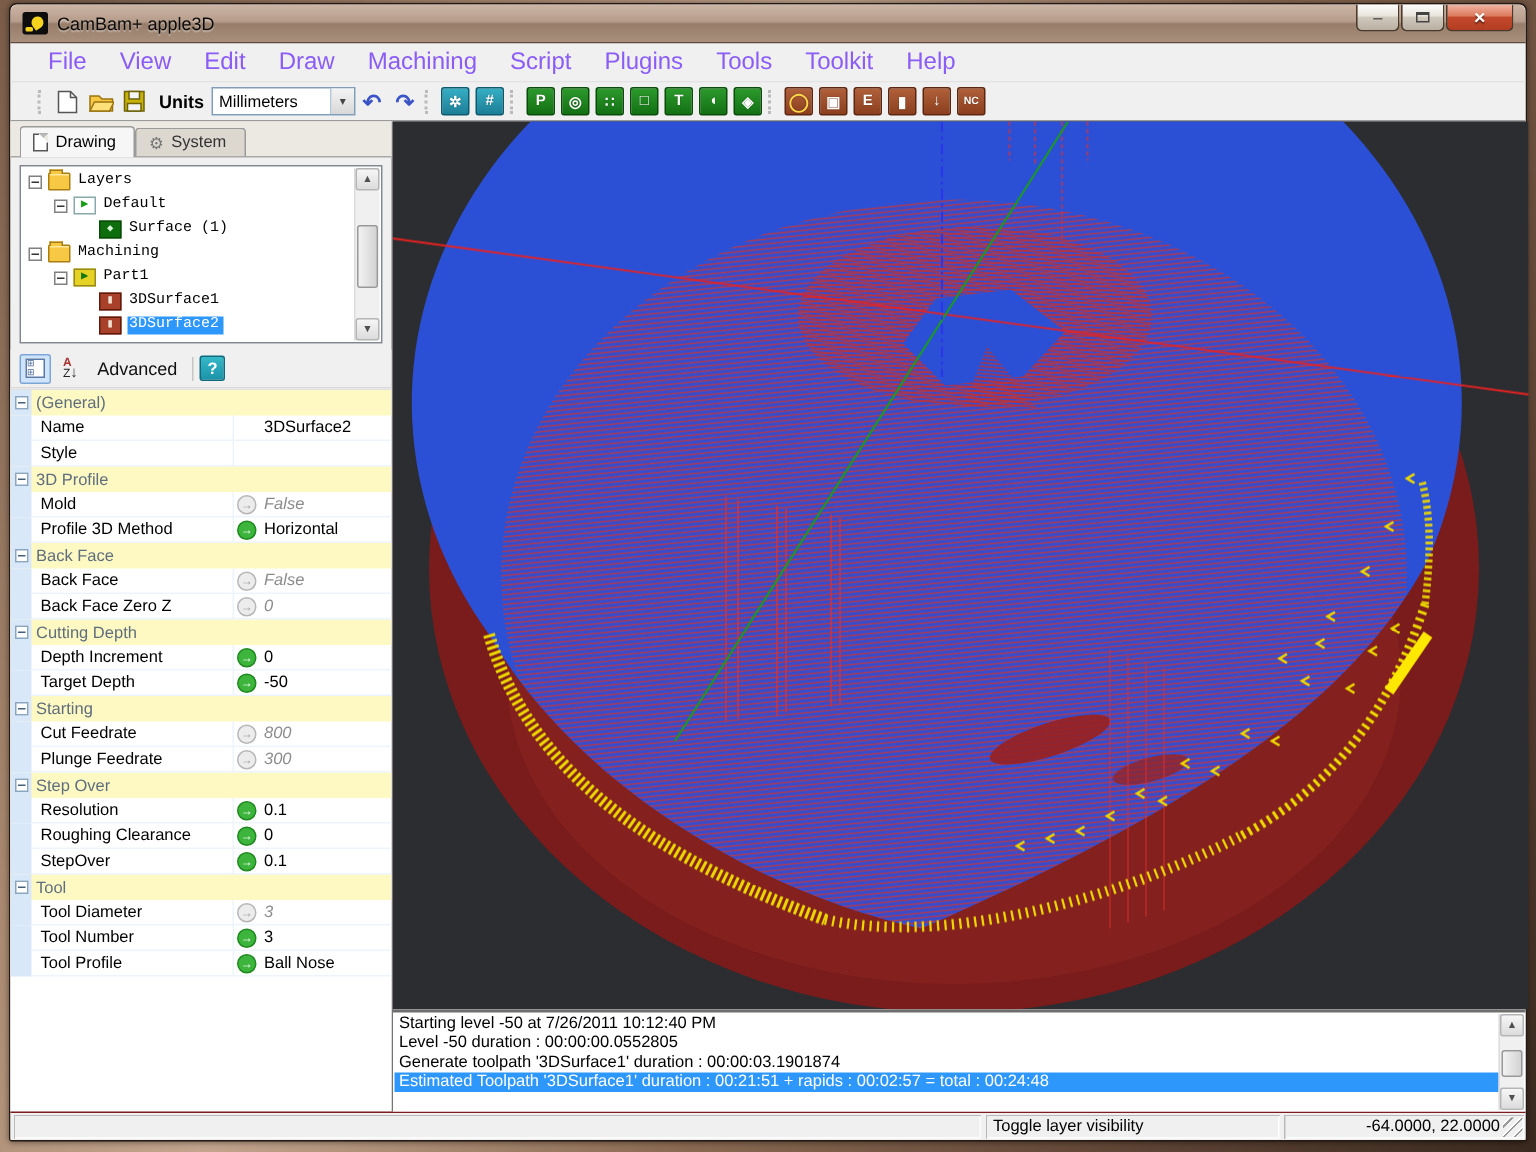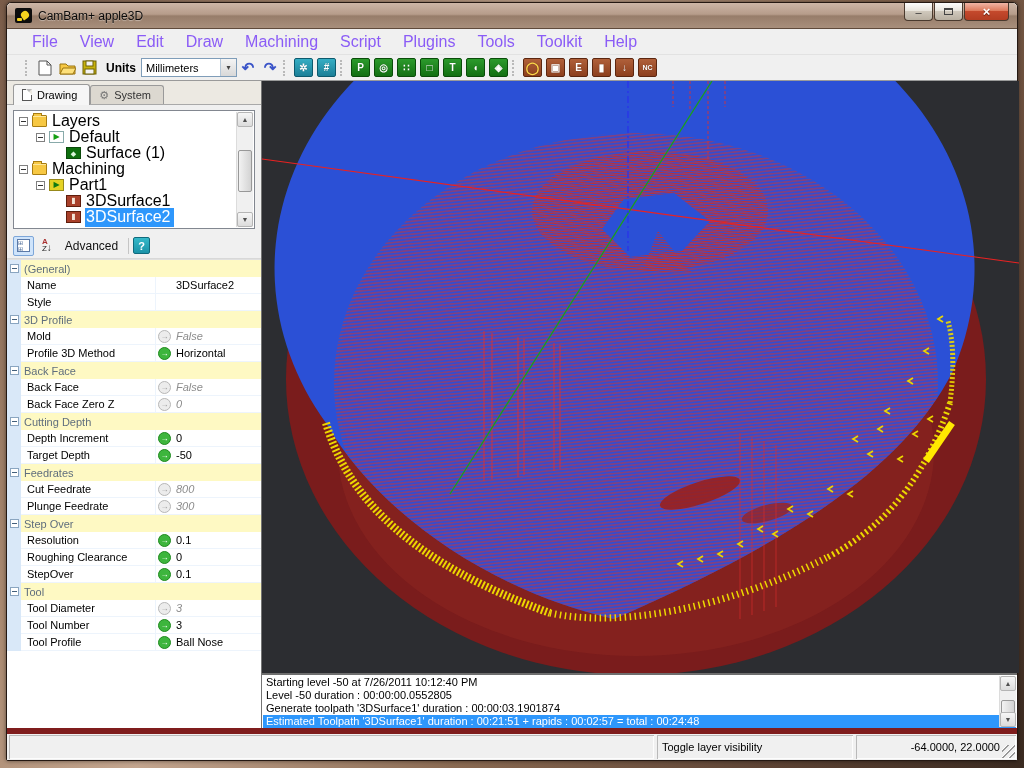--- a/index.html
+++ b/index.html
@@ -56,21 +56,21 @@
   .tab { display:flex; align-items:center; gap:5px; padding:3px 12px 3px 8px; font-size:11px;
     border:1px solid #9a9a9a; border-bottom:none; border-radius:3px 3px 0 0; cursor:pointer; }
   .tab.active { background:#f6f6f6; position:relative; top:1px; height:21px; }
   .tab.inactive { background:#dcd8d0; height:19px; color:#333; }
   .pageico { width:10px; height:12px; background:#fff; border:1px solid #555; position:relative; flex:none; }
   .pageico::before { content:""; position:absolute; right:-1px; top:-1px; border:3px solid; border-color:#b9b9b9 #ece9e2 #fff #fff; width:0; height:0; }
   .wrenchico { color:#777; font-size:11px; }
   
   .treebox { margin:5px 6px 4px 6px; height:119px; flex:none; background:#fff; border:1px solid #828790; position:relative; overflow:hidden; }
   .treerows { position:absolute; inset:1px 18px 1px 1px; padding-top:1px; }
-  .trow { height:16px; display:flex; align-items:center; font-size:16px; cursor:default; white-space:nowrap; }
+  .trow { height:16px; display:flex; align-items:center; font-size:10px; cursor:default; white-space:nowrap;font-family:Liberation Mono, monospace; }
   .trow.ind0 { padding-left:4px; } .trow.ind1 { padding-left:21px; } .trow.ind2 { padding-left:38px; }
   .texp { width:9px; height:9px; border:1px solid #808080; background:#fff; flex:none; margin-right:4px; position:relative; }
   .texp::before, .noexp .texp::before { content:""; position:absolute; left:1px; right:1px; top:3px; height:1px; background:#333; }
   .noexp .texp { visibility:hidden; }
   .tico { width:15px; height:12px; flex:none; margin-right:4px; position:relative; display:flex; align-items:center; justify-content:center; }
   .tico.folder { background:#f7c843; border:1px solid #a87d12; border-radius:1px; box-shadow:inset 0 1px 0 #fde79a; }
   .tico.folder::before { content:""; position:absolute; left:0; top:-3px; width:7px; height:2px; background:#f7c843; border:1px solid #a87d12; border-bottom:none; }
   .tico.layer { background:#fff; border:1px solid #8aa; }
   .tico.layer::before { content:"▶"; color:#14a014; font-size:8px; line-height:1; }
   .tico.surface { background:#0e6e0e; border:1px solid #0a4a0a; }
@@ -119,21 +119,21 @@
   
   .rightcol { flex:1; display:flex; flex-direction:column; min-width:0; }
   .viewport { flex:none; height:592px; background:#2c2d31; position:relative; cursor:crosshair; }
   .viewport svg { display:block; }
   
   .logpanel { flex:1; background:#fff; border-top:2px solid #6e6e6e; position:relative; overflow:hidden; font-size:11px; }
   .loglines { position:absolute; inset:1px 18px 0 1px; }
   .logline { height:13px; line-height:13px; padding-left:3px; white-space:nowrap; overflow:hidden; }
   .logline.hl { background:#2e97fc; color:#fff; margin-right:-17px; }
   
-  .statusbar { height:32px; flex:none; background:#f0f0f0; display:flex; border-top:6px solid #7f1d1d; }
+  .statusbar { height:19px; flex:none; background:#f0f0f0; display:flex; border-top:1px solid #7f1d1d; }
   .ssec { box-shadow:inset 1px 1px 0 #b9b9b9, inset -1px -1px 0 #fdfdfd; margin:1px 1px 1px 2px; display:flex; align-items:center; padding:0 5px; }
   .ssec.s1 { flex:1; }
   .ssec.s2 { width:196px; flex:none; }
   .ssec.s3 { width:160px; flex:none; justify-content:flex-end; padding-right:16px; }
   .gripcorner { position:absolute; right:2px; bottom:2px; width:13px; height:13px;
     background:repeating-linear-gradient(135deg, transparent 0 3px, #fff 3px 4px, #999 4px 5px); }
 </style>
 </head>
 <body>
 
@@ -399,21 +399,21 @@
             <span class="pico ic-g">
               <span class="ic">→</span>
             </span>
             <span class="pval">-50</span>
           </div>
 
           <div class="pgrow phead">
             <span class="pgut">
               <span class="pbox"></span>
             </span>
-            <span class="plabel">Feedrates</span>
+            <span class="plabel">Starting</span>
 
           </div>
 
           <div class="pgrow prow">
             <span class="pgut"></span>
             <span class="plabel">Cut Feedrate</span>
             <span class="pico ic-x">
               <span class="ic">→</span>
             </span>
             <span class="pval dis">800</span>

